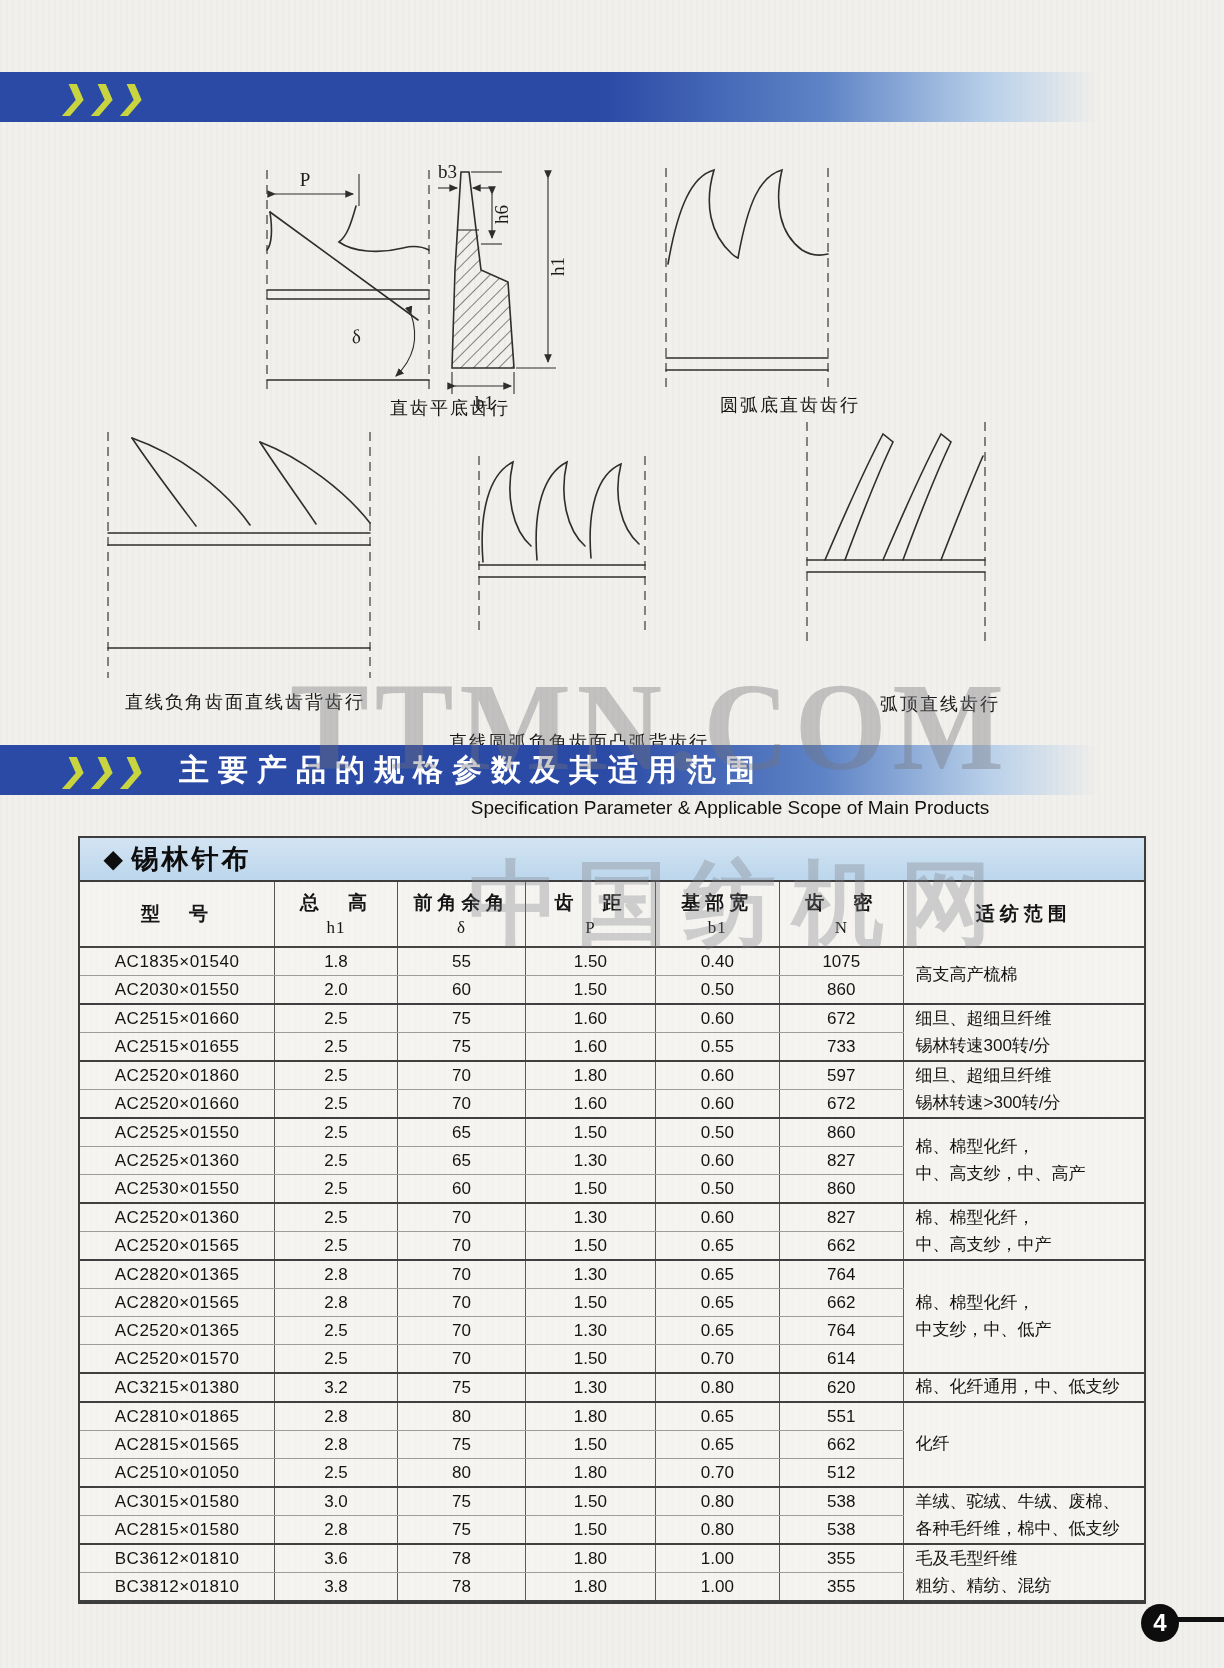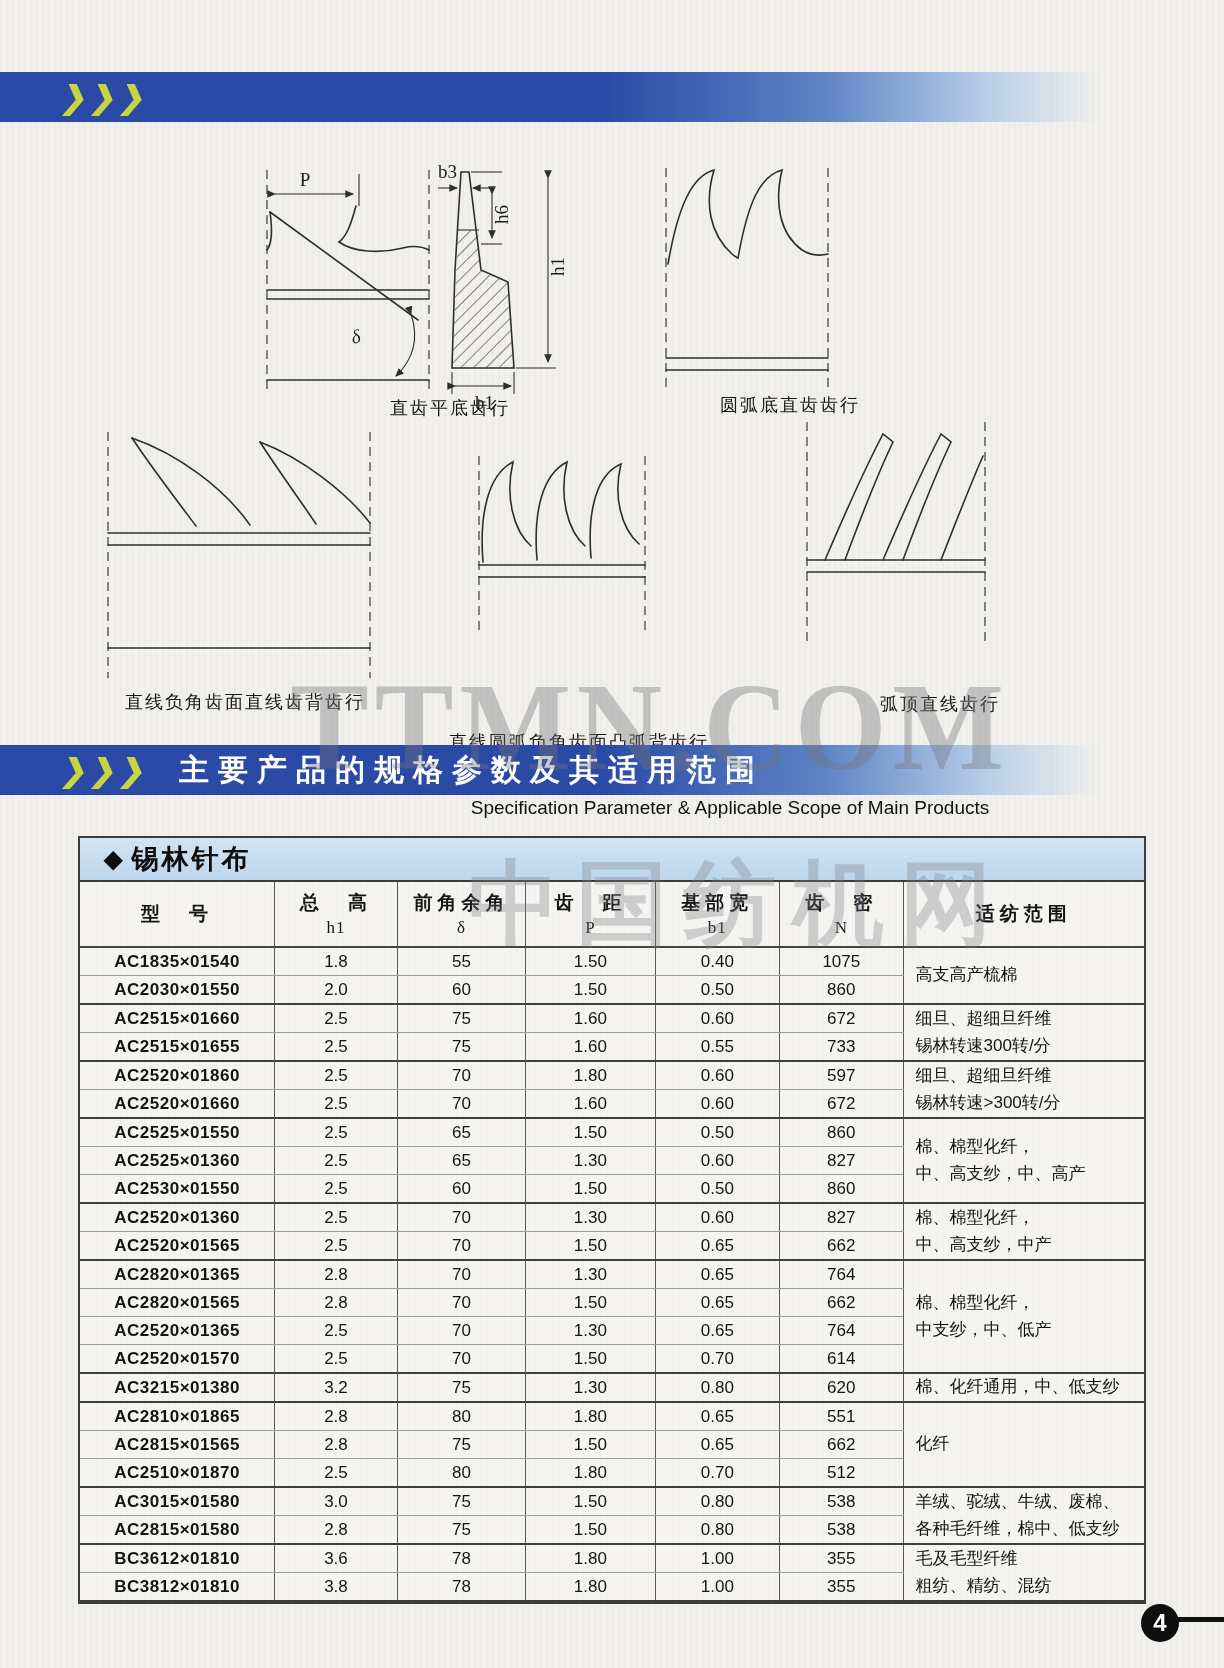--- a/index.html
+++ b/index.html
@@ -39,21 +39,21 @@
   .cat-title .diamond{font-size:24px;margin-right:6px;}
   table{border-collapse:collapse;width:100%;table-layout:fixed;}
   th{border-left:1px solid #555;border-bottom:2px solid #444;height:64px;
      font-size:19px;font-weight:600;letter-spacing:5px;color:#151515;padding:0;vertical-align:middle;}
   th:first-child,td:first-child{border-left:none;}
   th .sub{display:block;font-weight:normal;letter-spacing:1px;font-size:17px;
      font-family:"Liberation Serif",serif;margin-top:2px;}
   td{border-left:1px solid #5a5a5a;border-bottom:1px solid #9c9c9c;height:27px;
      text-align:center;font-size:17px;color:#141414;padding:0;}
   tr.group-end td{border-bottom:2px solid #3f3f3f;}
-  td.model{letter-spacing:0.5px;font-weight:bold;}
+  td.model{letter-spacing:0.5px;}
   td.scope{text-align:left;padding-left:12px;font-size:17px;line-height:1.55;
      border-bottom:2px solid #3f3f3f;}
   
   .pageno-line{position:absolute;left:1174px;top:1617px;width:50px;height:5px;background:#101010;z-index:5;}
   .pageno{position:absolute;left:1141px;top:1604px;width:38px;height:38px;border-radius:50%;
      background:#0d0d0d;color:#fff;display:flex;align-items:center;justify-content:center;
      font-size:24px;font-weight:bold;z-index:6;}
 </style>
 </head>
 <body>
@@ -363,21 +363,21 @@
           </tr>
           <tr>
             <td class="model">AC2815×01565</td>
             <td>2.8</td>
             <td>75</td>
             <td>1.50</td>
             <td>0.65</td>
             <td>662</td>
           </tr>
           <tr class="group-end">
-            <td class="model">AC2510×01870</td>
+            <td class="model">AC2510×01050</td>
             <td>2.5</td>
             <td>80</td>
             <td>1.80</td>
             <td>0.70</td>
             <td>512</td>
           </tr>
           <tr>
             <td class="model">AC3015×01580</td>
             <td>3.0</td>
             <td>75</td>

